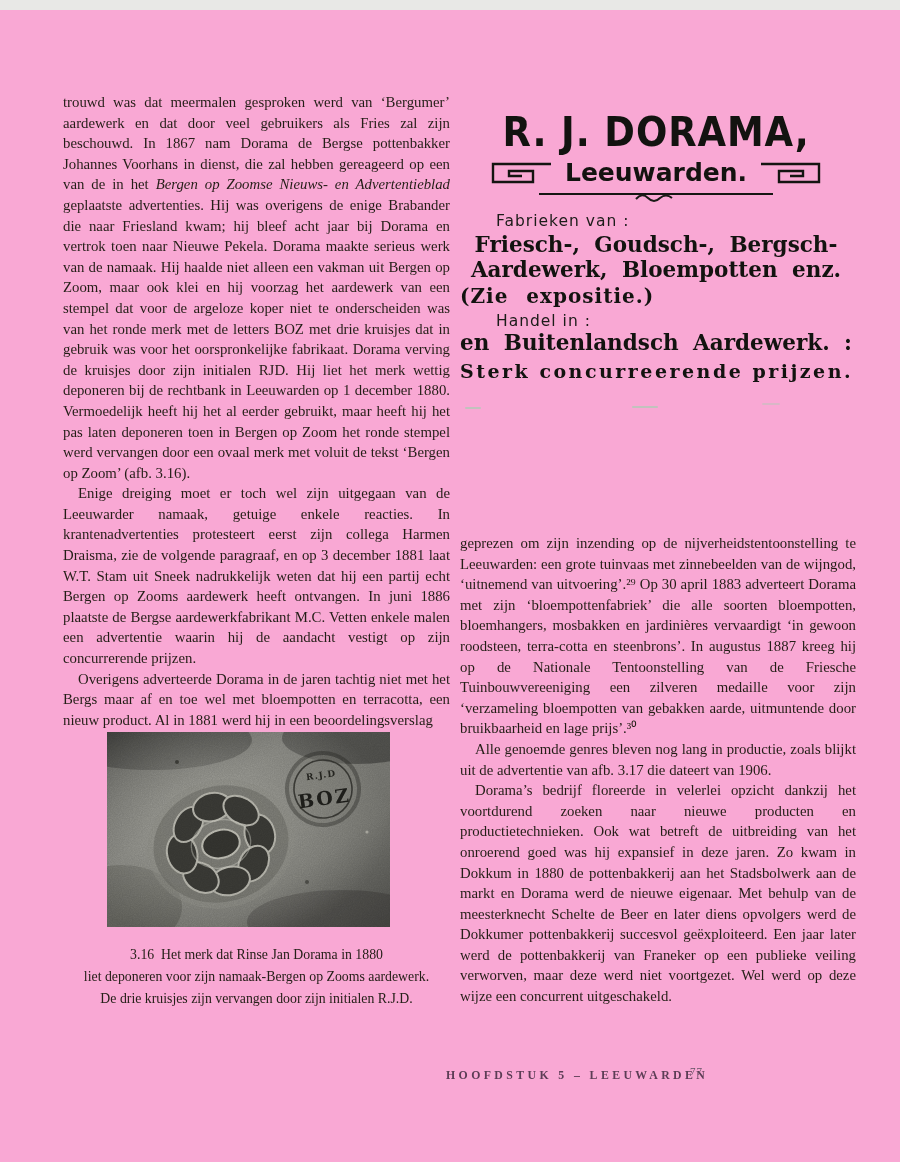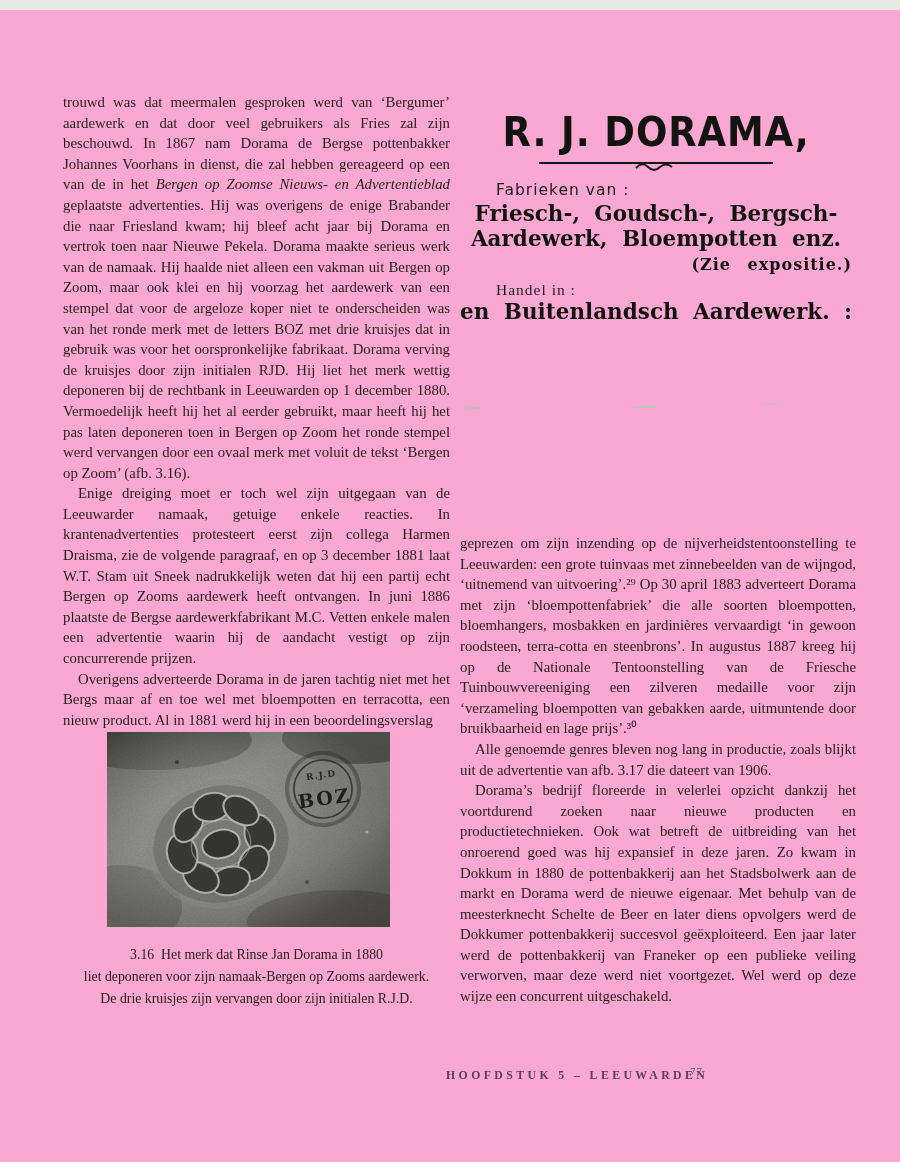--- a/index.html
+++ b/index.html
@@ -35,28 +35,28 @@
   .ad-squiggle{display:block;margin:-1px auto 0;}
   .ad-label{
     font-family:"DejaVu Sans",sans-serif;font-size:15.5px;letter-spacing:1px;
     margin:9px 0 0 36px;color:#1c1c19;
   }
   .ad-products{
     font-family:"DejaVu Serif",serif;font-weight:700;font-size:21.5px;
     text-align:center;line-height:25px;word-spacing:7px;white-space:nowrap;
   }
   .ad-expo{
-    font-family:"DejaVu Serif",serif;font-weight:700;font-size:16px;
-    text-align:right;line-height:24px;word-spacing:10px;letter-spacing:1px;
+    font-family:"DejaVu Serif",serif;font-weight:700;font-size:20px;
+    text-align:left;line-height:24px;word-spacing:10px;letter-spacing:1px;
   }
   .ad-prices{
     font-family:"DejaVu Serif",serif;font-weight:700;font-size:19px;
     text-align:center;letter-spacing:2.5px;margin-top:5px;white-space:nowrap;
   }
-  .mt2{margin-top:2px;} .mt4{margin-top:4px;font-family:Liberation Serif, serif;}
+  .mt2{margin-top:2px;} .mt4{margin-top:4px;}
   .scan-dash{position:absolute;height:2px;background:#c2c2bd;border-radius:1px;}
   .dash1{left:465px;top:397px;width:16px;}
   .dash2{left:632px;top:396px;width:26px;}
   .dash3{left:762px;top:393px;width:18px;opacity:.6;}
   
   .footer-chapter{
     position:absolute;left:446px;top:1058px;
     font-size:11.8px;letter-spacing:3.4px;color:#5c3d55;font-weight:700;
     white-space:nowrap;
   }
@@ -132,30 +132,40 @@
   </div>
 
   <div class="caption caption316">
     <div>3.16 Het merk dat Rinse Jan Dorama in 1880</div>
     <div>liet deponeren voor zijn namaak-Bergen op Zooms aardewerk.</div>
     <div>De drie kruisjes zijn vervangen door zijn initialen R.J.D.</div>
   </div>
 
   <div class="advert">
     <div class="ad-headline">R. J. DORAMA,</div>
+    <div class="ad-cityrow">
+      <svg width="66" height="26" viewBox="0 0 66 26">
+        <path d="M62,4 H4 V22 H44 V11 H20 V16 H33" fill="none" stroke="#141411" stroke-width="2.4"></path>
+      </svg>
+      <span class="ad-city">Leeuwarden.</span>
+      <svg width="66" height="26" viewBox="0 0 66 26">
+        <path d="M4,4 H62 V22 H22 V11 H46 V16 H33" fill="none" stroke="#141411" stroke-width="2.4"></path>
+      </svg>
+    </div>
     <div class="ad-rule"></div>
     <svg class="ad-squiggle" width="44" height="9" viewBox="0 0 44 9">
       <path d="M2,5 q6,-7 12,-1 t12,0 q6,-5 12,0" fill="none" stroke="#1a1a17" stroke-width="2"></path>
     </svg>
     <div class="ad-label">Fabrieken van :</div>
     <div class="ad-products mt2">Friesch-, Goudsch-, Bergsch-</div>
     <div class="ad-products">Aardewerk, Bloempotten enz.</div>
     <div class="ad-expo mt2">(Zie expositie.)</div>
     <div class="ad-label mt4">Handel in :</div>
     <div class="ad-products">en Buitenlandsch Aardewerk. :</div>
+    <div class="ad-prices">Sterk concurreerende prijzen.</div>
   </div>
   <div class="scan-dash dash1"></div>
   <div class="scan-dash dash2"></div>
   <div class="scan-dash dash3"></div>
 
 
   <div class="col-right-text bodytext">
     <p>geprezen om zijn inzending op de nijverheidstentoonstelling te Leeuwarden: een grote tuinvaas met zinnebeelden van de wijngod, ‘uitnemend van uitvoering’.²⁹ Op 30 april 1883 adverteert Dorama met zijn ‘bloempottenfabriek’ die alle soorten bloempotten, bloemhangers, mosbakken en jardinières vervaardigt ‘in gewoon roodsteen, terra-cotta en steenbrons’. In augustus 1887 kreeg hij op de Nationale Tentoonstelling van de Friesche Tuinbouwvereeniging een zilveren medaille voor zijn ‘verzameling bloempotten van gebakken aarde, uitmuntende door bruikbaarheid en lage prijs’.³⁰</p>
     <p class="indent">Alle genoemde genres bleven nog lang in productie, zoals blijkt uit de advertentie van afb. 3.17 die dateert van 1906.</p>
     <p class="indent">Dorama’s bedrijf floreerde in velerlei opzicht dankzij het voortdurend zoeken naar nieuwe producten en productietechnieken. Ook wat betreft de uitbreiding van het onroerend goed was hij expansief in deze jaren. Zo kwam in Dokkum in 1880 de pottenbakkerij aan het Stadsbolwerk aan de markt en Dorama werd de nieuwe eigenaar. Met behulp van de meesterknecht Schelte de Beer en later diens opvolgers werd de Dokkumer pottenbakkerij succesvol geëxploiteerd. Een jaar later werd de pottenbakkerij van Franeker op een publieke veiling verworven, maar deze werd niet voortgezet. Wel werd op deze wijze een concurrent uitgeschakeld.</p>

